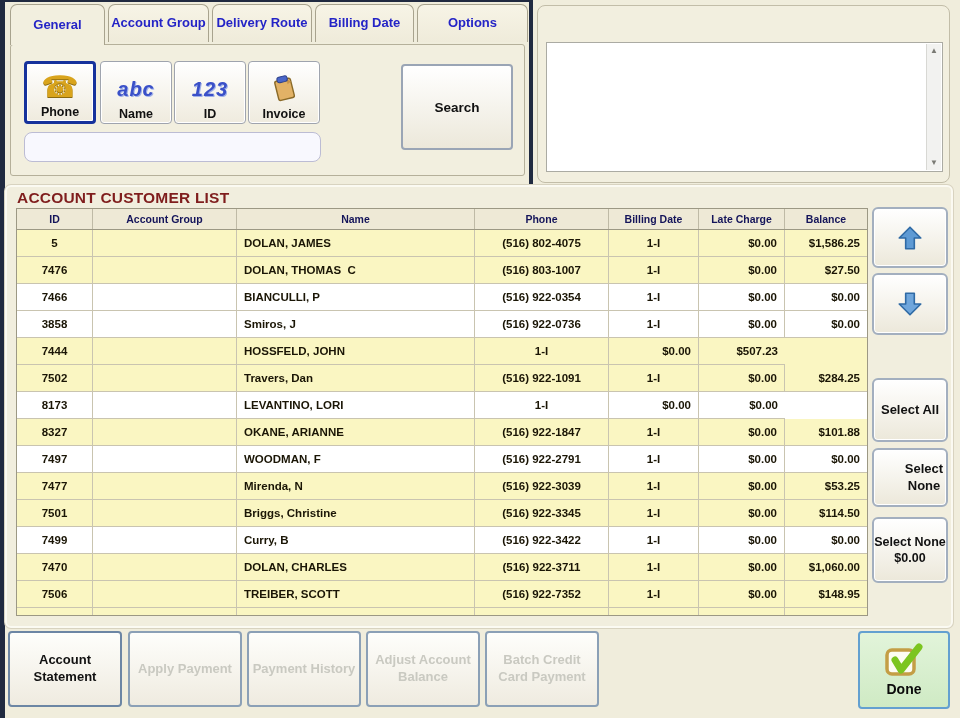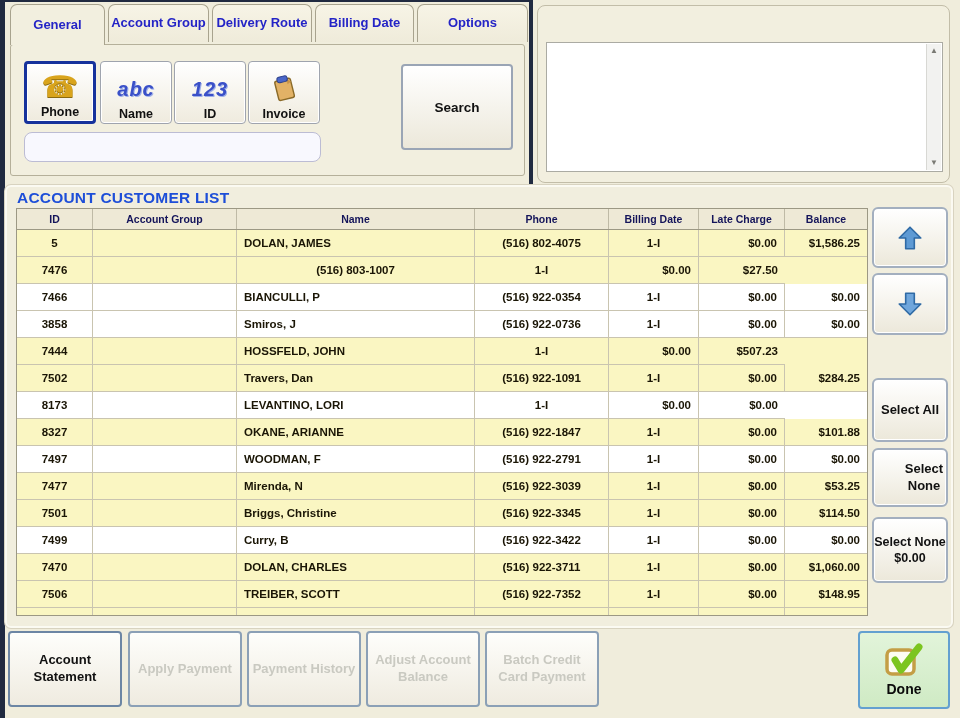--- a/index.html
+++ b/index.html
@@ -48,21 +48,21 @@
   .vscroll { position:absolute; top:1px; right:1px; bottom:1px; width:15px;
          background:#F2F2F0; border-left:1px solid #D8D8D4; display:flex; flex-direction:column;
          justify-content:space-between; align-items:center; }
   .vscroll span { font-size:8px; color:#7A7A74; line-height:14px; cursor:pointer; }
 
   
   .list-panel { position:absolute; left:5px; top:185px; width:948px; height:443px;
          background:#F1EEDE; border:2px solid #FBFAF2; border-radius:6px;
          box-shadow:0 0 0 1px #D8D3C0; }
   .list-title { position:absolute; left:10px; top:2px; font-weight:bold; font-size:15.5px;
-         color:#1d4ed8; letter-spacing:0.2px; }
+         color:#7f1d1d; letter-spacing:0.2px; }
   .ctable { position:absolute; left:9px; top:21px; width:852px; height:408px;
          border:1px solid #9C9884; background:#FFFFFF; overflow:hidden; }
   .thead-row, .trow { display:grid; grid-template-columns:76px 144px 238px 134px 90px 86px 82px; }
   .thead-row { height:21px; background:#EEE9D6; border-bottom:1px solid #9C9884; }
   .hcell { display:flex; align-items:center; justify-content:center; font-weight:bold; font-size:10.5px;
          color:#14145A; border-right:1px solid #BFBAA6; overflow:hidden; }
   .hcell:last-child { border-right:none; }
   .trow { height:27px; background:#FFFFFF; cursor:pointer; }
   .trow.hl { background:#FAF6C2; }
   .tcell { display:flex; align-items:center; font-weight:bold; font-size:11.5px; color:#1A1505;
@@ -171,20 +171,21 @@
           <div class="tcell a-left"></div>
           <div class="tcell a-left">DOLAN, JAMES</div>
           <div class="tcell a-center">(516) 802-4075</div>
           <div class="tcell a-center">1-I</div>
           <div class="tcell a-right">$0.00</div>
           <div class="tcell a-right">$1,586.25</div>
         </div>
         <div class="trow hl">
           <div class="tcell a-center">7476</div>
           <div class="tcell a-left"></div>
+          <div class="tcell a-left">DOLAN, THOMAS  C</div>
           <div class="tcell a-center">(516) 803-1007</div>
           <div class="tcell a-center">1-I</div>
           <div class="tcell a-right">$0.00</div>
           <div class="tcell a-right">$27.50</div>
         </div>
         <div class="trow">
           <div class="tcell a-center">7466</div>
           <div class="tcell a-left"></div>
           <div class="tcell a-left">BIANCULLI, P</div>
           <div class="tcell a-center">(516) 922-0354</div>

